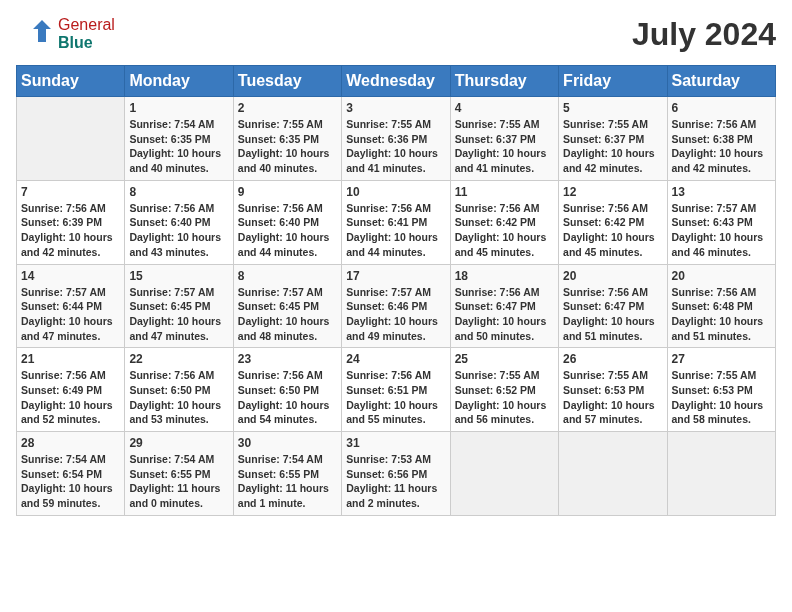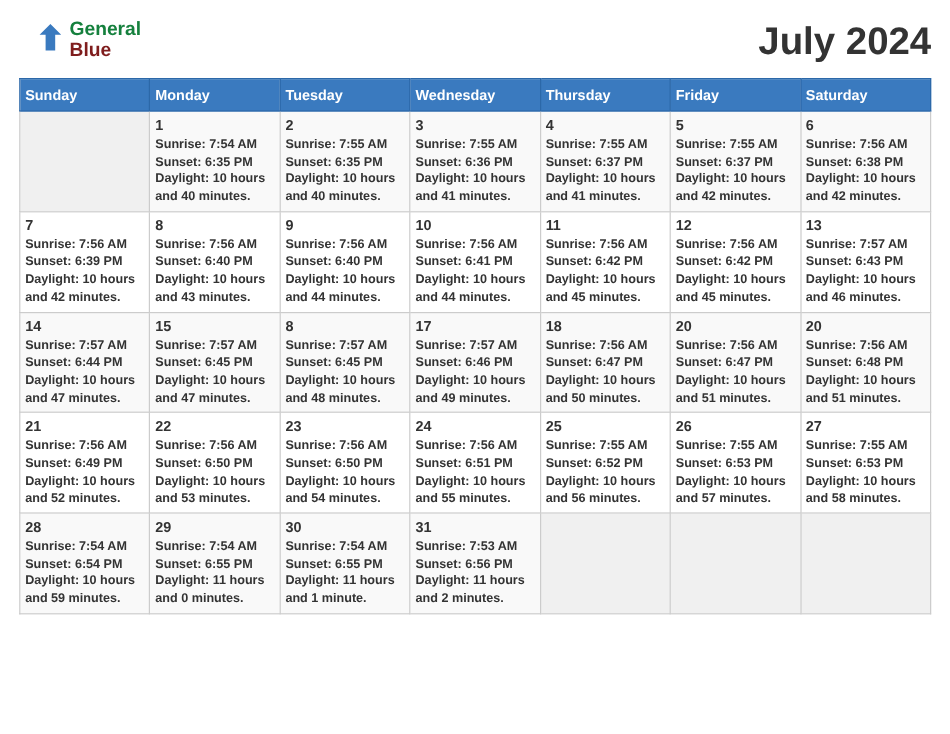--- a/index.html
+++ b/index.html
@@ -39,21 +39,21 @@
       font-size: 11px;
     }
     thead tr {
       background: #3a7abf;
       color: #fff;
     }
     thead th {
       padding: 6px 4px;
       text-align: left;
       font-weight: bold;
-      font-size: 12px;
+      font-size: 16px;
       border: 1px solid #2c68a8;
     }
     tbody tr {
       vertical-align: top;
     }
     tbody td {
       border: 1px solid #ccc;
       padding: 4px;
       width: calc(100% / 7);
       min-height: 80px;
@@ -81,22 +81,22 @@
 </head>
 <body>
 
 <div class="header">
   <div class="logo">
   <div style="display:flex;align-items:center;gap:6px;">
     <svg width="36" height="36" viewBox="0 0 36 36">
       <polygon points="26,4 35,13 30,13 30,26 22,26 22,13 17,13" fill="#3a7abf"></polygon>
     </svg>
     <div style="line-height:1.15;">
-      <div style="font-size:16px;font-weight:bold;color:#15803d;">General</div>
-      <div style="font-size:16px;font-weight:bold;color:#7f1d1d;">Blue</div>
+      <div style="font-size:16px;font-weight:normal;color:#b91c1c;">General</div>
+      <div style="font-size:16px;font-weight:bold;color:#0f766e;">Blue</div>
     </div>
   </div>
 </div>
   <div class="title-block">
     <div class="month-title">July 2024</div>
   </div>
 </div>
 
 <table>
   <thead>

